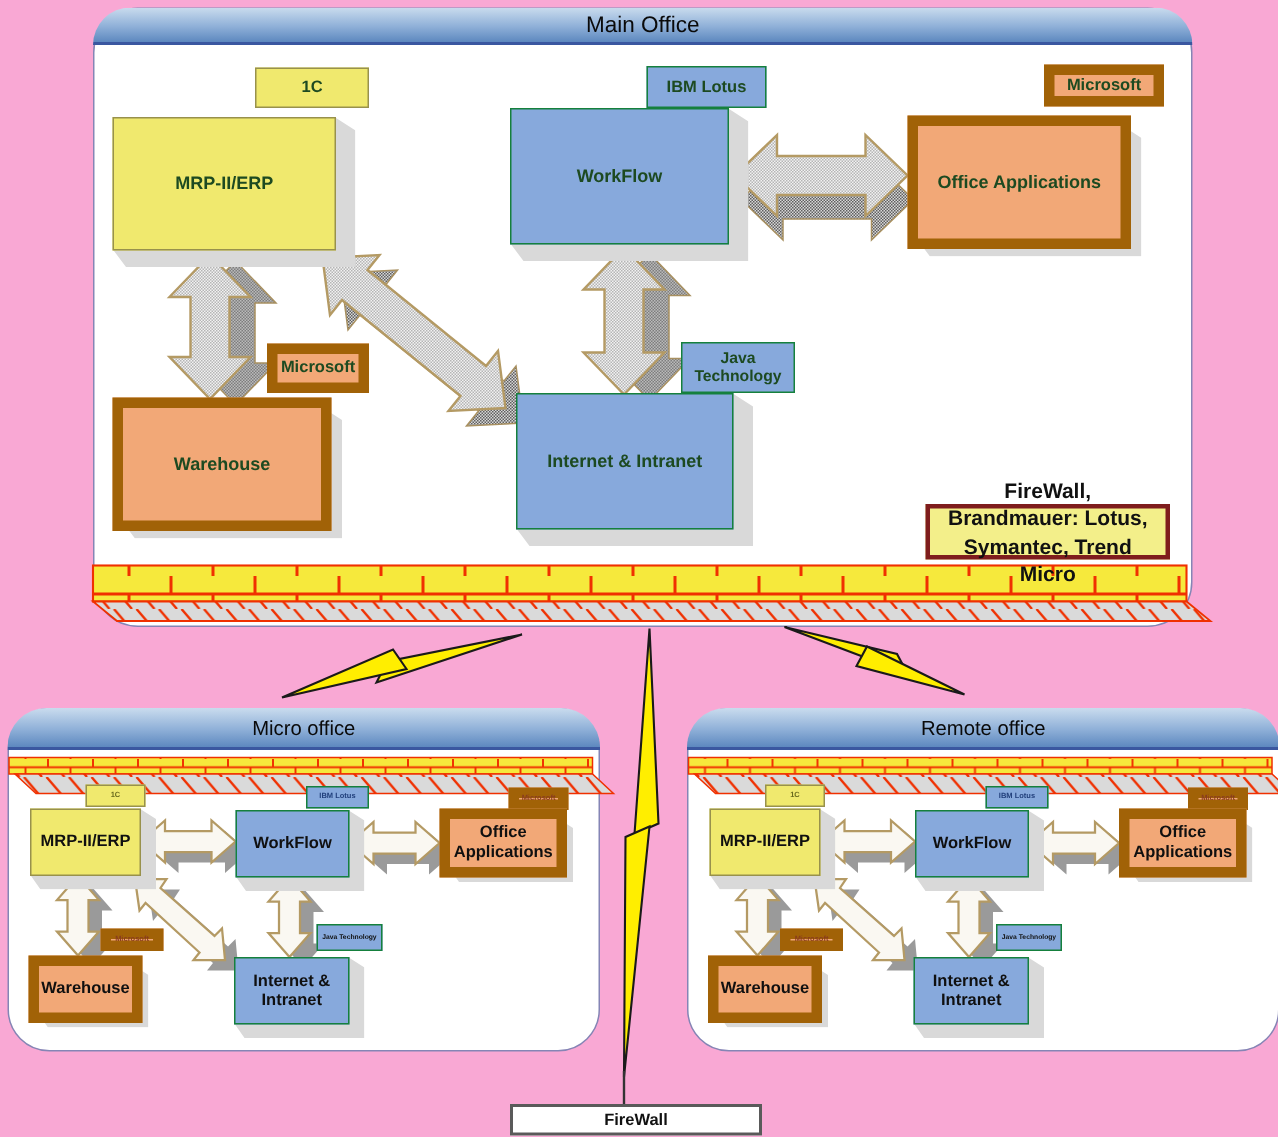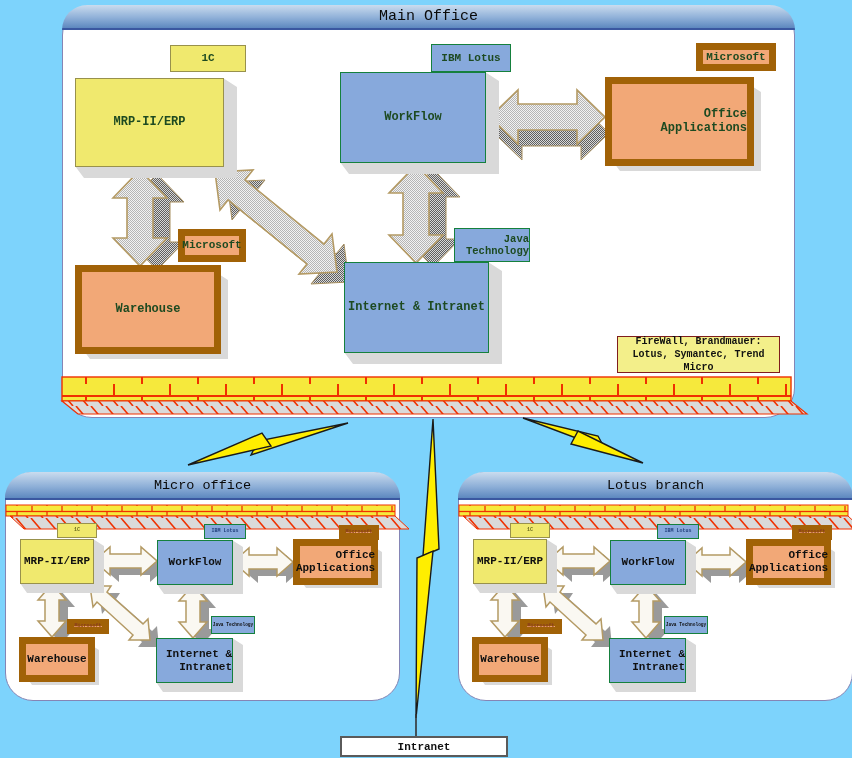--- a/index.html
+++ b/index.html
@@ -1,50 +1,50 @@
 <!DOCTYPE html>
 <html><head>
 <meta charset="utf-8">
 <style>
   *{margin:0;padding:0;box-sizing:border-box}
   body{background:#fff}
-  .stage{position:relative;width:852px;height:758px;background:#7dd3fc;
-         font-family:Liberation Mono, monospace;overflow:hidden}
+  .stage{position:relative;width:852px;height:758px;background:#f9a8d4;
+         font-family:Liberation Sans, sans-serif;overflow:hidden}
   .panel{position:absolute;background:#fff;border:1.6px solid #8585b5;border-radius:30px;z-index:1}
   .phead{position:absolute;left:-1px;top:-1px;right:-1px;height:25px;
          border-radius:28px 28px 0 0;
          background:linear-gradient(#cadcee 0%,#8fb0d8 55%,#5d88bf 100%);
          border-bottom:2.5px solid #3a57a0;
          display:flex;align-items:center;justify-content:center;
          font-size:15px;color:#0a0a0a}
   .remote .phead{height:28px;font-size:13.5px;border-radius:26px 26px 0 0}
   #main-panel{left:62px;top:5px;width:733px;height:413px}
   #ro-panel,#rb-panel{top:472px;width:395px;height:229px;border-radius:28px}
   #ro-panel{left:5px}
   #rb-panel{left:458px}
   .gfx{position:absolute;left:0;top:0;z-index:2;pointer-events:none}
   .layer{position:absolute;left:0;top:0;width:100%;height:100%;z-index:3}
   .box,.tag{position:absolute;display:flex;align-items:center;justify-content:center;
-            text-align:right;font-weight:bold;line-height:1.15}
+            text-align:center;font-weight:bold;line-height:1.15}
   .box{font-size:12px;color:#1d4a21;--dx:14px;--dy:12px;--bv:9px}
   .box.rm{font-size:11px;color:#101010;--dx:11px;--dy:10px;--bv:7px}
   .b3d::after{content:"";position:absolute;left:-1px;top:-1px;
      width:calc(100% + var(--dx) + 1px);height:calc(100% + var(--dy) + 1px);
      background:#d9d9d9;z-index:-1;
      clip-path:polygon(calc(100% - var(--dx)) 0,100% var(--bv),100% 100%,
        var(--bv) 100%,0 calc(100% - var(--dy)),
        calc(100% - var(--dx)) calc(100% - var(--dy)))}
   .tag{font-size:11px;color:#1d4a21}
   .tag.tiny{font-size:5px;line-height:1.25}
   .t-olive{color:#6b6b1e}.t-navy{color:#22407c}.t-rust{color:#8a3c1e}.t-blk{color:#111}
   .yellow{background:#f0e96e;border:1px solid #98914c}
   .blue{background:#87a9dc;border:1px solid #15803d}
   .orange{background:#f2a877;border:7px solid #a16207}
-  .note{position:absolute;background:#f3ef8a;border:1px solid #7f1d1d;color:#111;
-        font-size:10px;font-weight:bold;text-align:center;line-height:1.3;
+  .note{position:absolute;background:#f3ef8a;border:3px solid #7f1d1d;color:#111;
+        font-size:14px;font-weight:bold;text-align:center;line-height:1.3;
         display:flex;align-items:center;justify-content:center;padding:2px 6px}
   .inet{position:absolute;background:#fff;border:2px solid #5a5a5a;color:#111;
         font-size:11px;font-weight:bold;display:flex;align-items:center;justify-content:center}
 </style>
 </head>
 <body>
 
 <div class="stage">
 
   <div class="panel" id="main-panel">
@@ -52,21 +52,21 @@
       <span>Main Office</span>
     </div>
   </div>
   <div class="panel remote" id="ro-panel">
     <div class="phead">
       <span>Micro office</span>
     </div>
   </div>
   <div class="panel remote" id="rb-panel">
     <div class="phead">
-      <span>Lotus branch</span>
+      <span>Remote office</span>
     </div>
   </div>
 
   <svg class="gfx" width="852" height="758" viewBox="0 0 852 758">
     <defs>
       <pattern id="chk" width="2" height="2" patternUnits="userSpaceOnUse">
         <rect width="2" height="2" fill="#f2f2f2"></rect>
         <rect width="1" height="1" fill="#b5b5b5"></rect>
         <rect x="1" y="1" width="1" height="1" fill="#b5b5b5"></rect>
       </pattern>
@@ -195,15 +195,15 @@
     <div class="tag orange tiny t-rust" style="left:792px;top:525px;width:40px;height:15px">Microsoft</div>
     <div class="tag orange tiny t-rust" style="left:520px;top:619px;width:42px;height:15px">Microsoft</div>
     <div class="tag blue tiny t-blk" style="left:664px;top:616px;width:44px;height:18px;font-size:4.5px">Java Technology</div>
 
     <div class="box rm yellow b3d" style="left:473px;top:539px;width:74px;height:45px">MRP-II/ERP</div>
     <div class="box rm blue b3d" style="left:610px;top:540px;width:76px;height:45px">WorkFlow</div>
     <div class="box rm orange b3d" style="left:746px;top:539px;width:85px;height:46px">Office Applications</div>
     <div class="box rm orange b3d" style="left:472px;top:637px;width:76px;height:45px">Warehouse</div>
     <div class="box rm blue b3d" style="left:609px;top:638px;width:77px;height:45px">Internet &amp; Intranet</div>
 
-    <div class="inet" style="left:340px;top:736px;width:168px;height:21px">Intranet</div>
+    <div class="inet" style="left:340px;top:736px;width:168px;height:21px">FireWall</div>
   </div>
 </div>
 
 </body></html>

